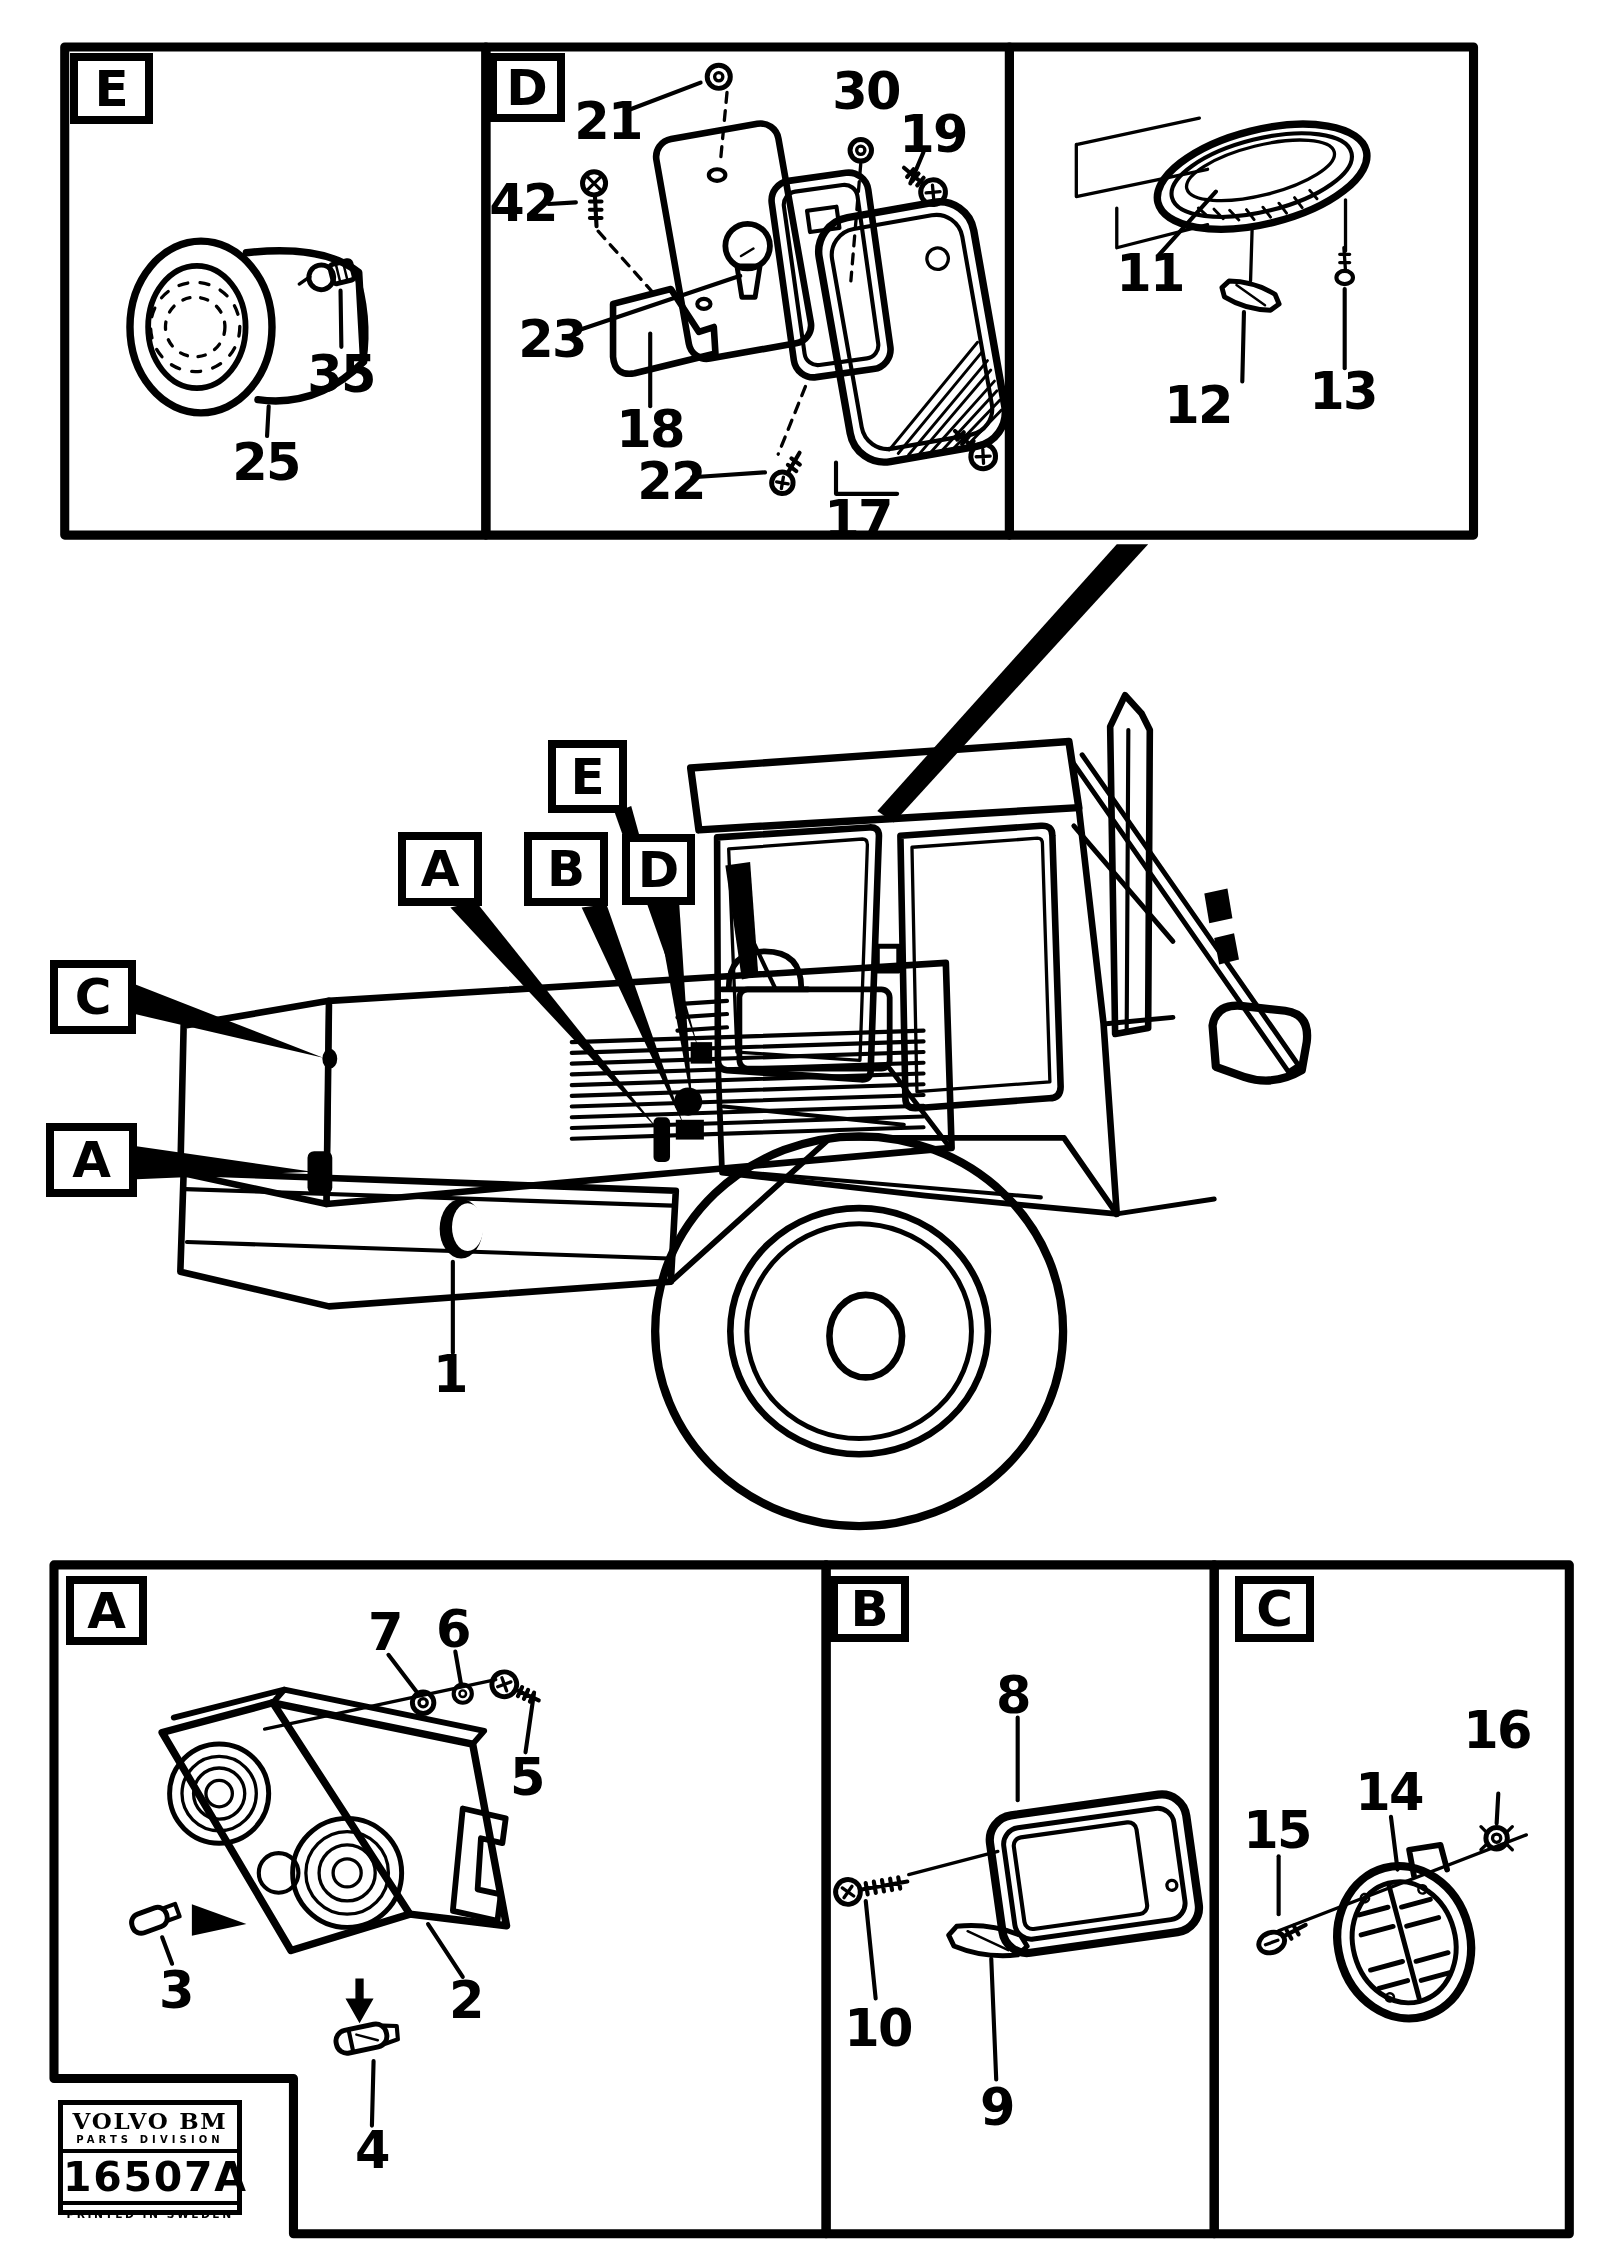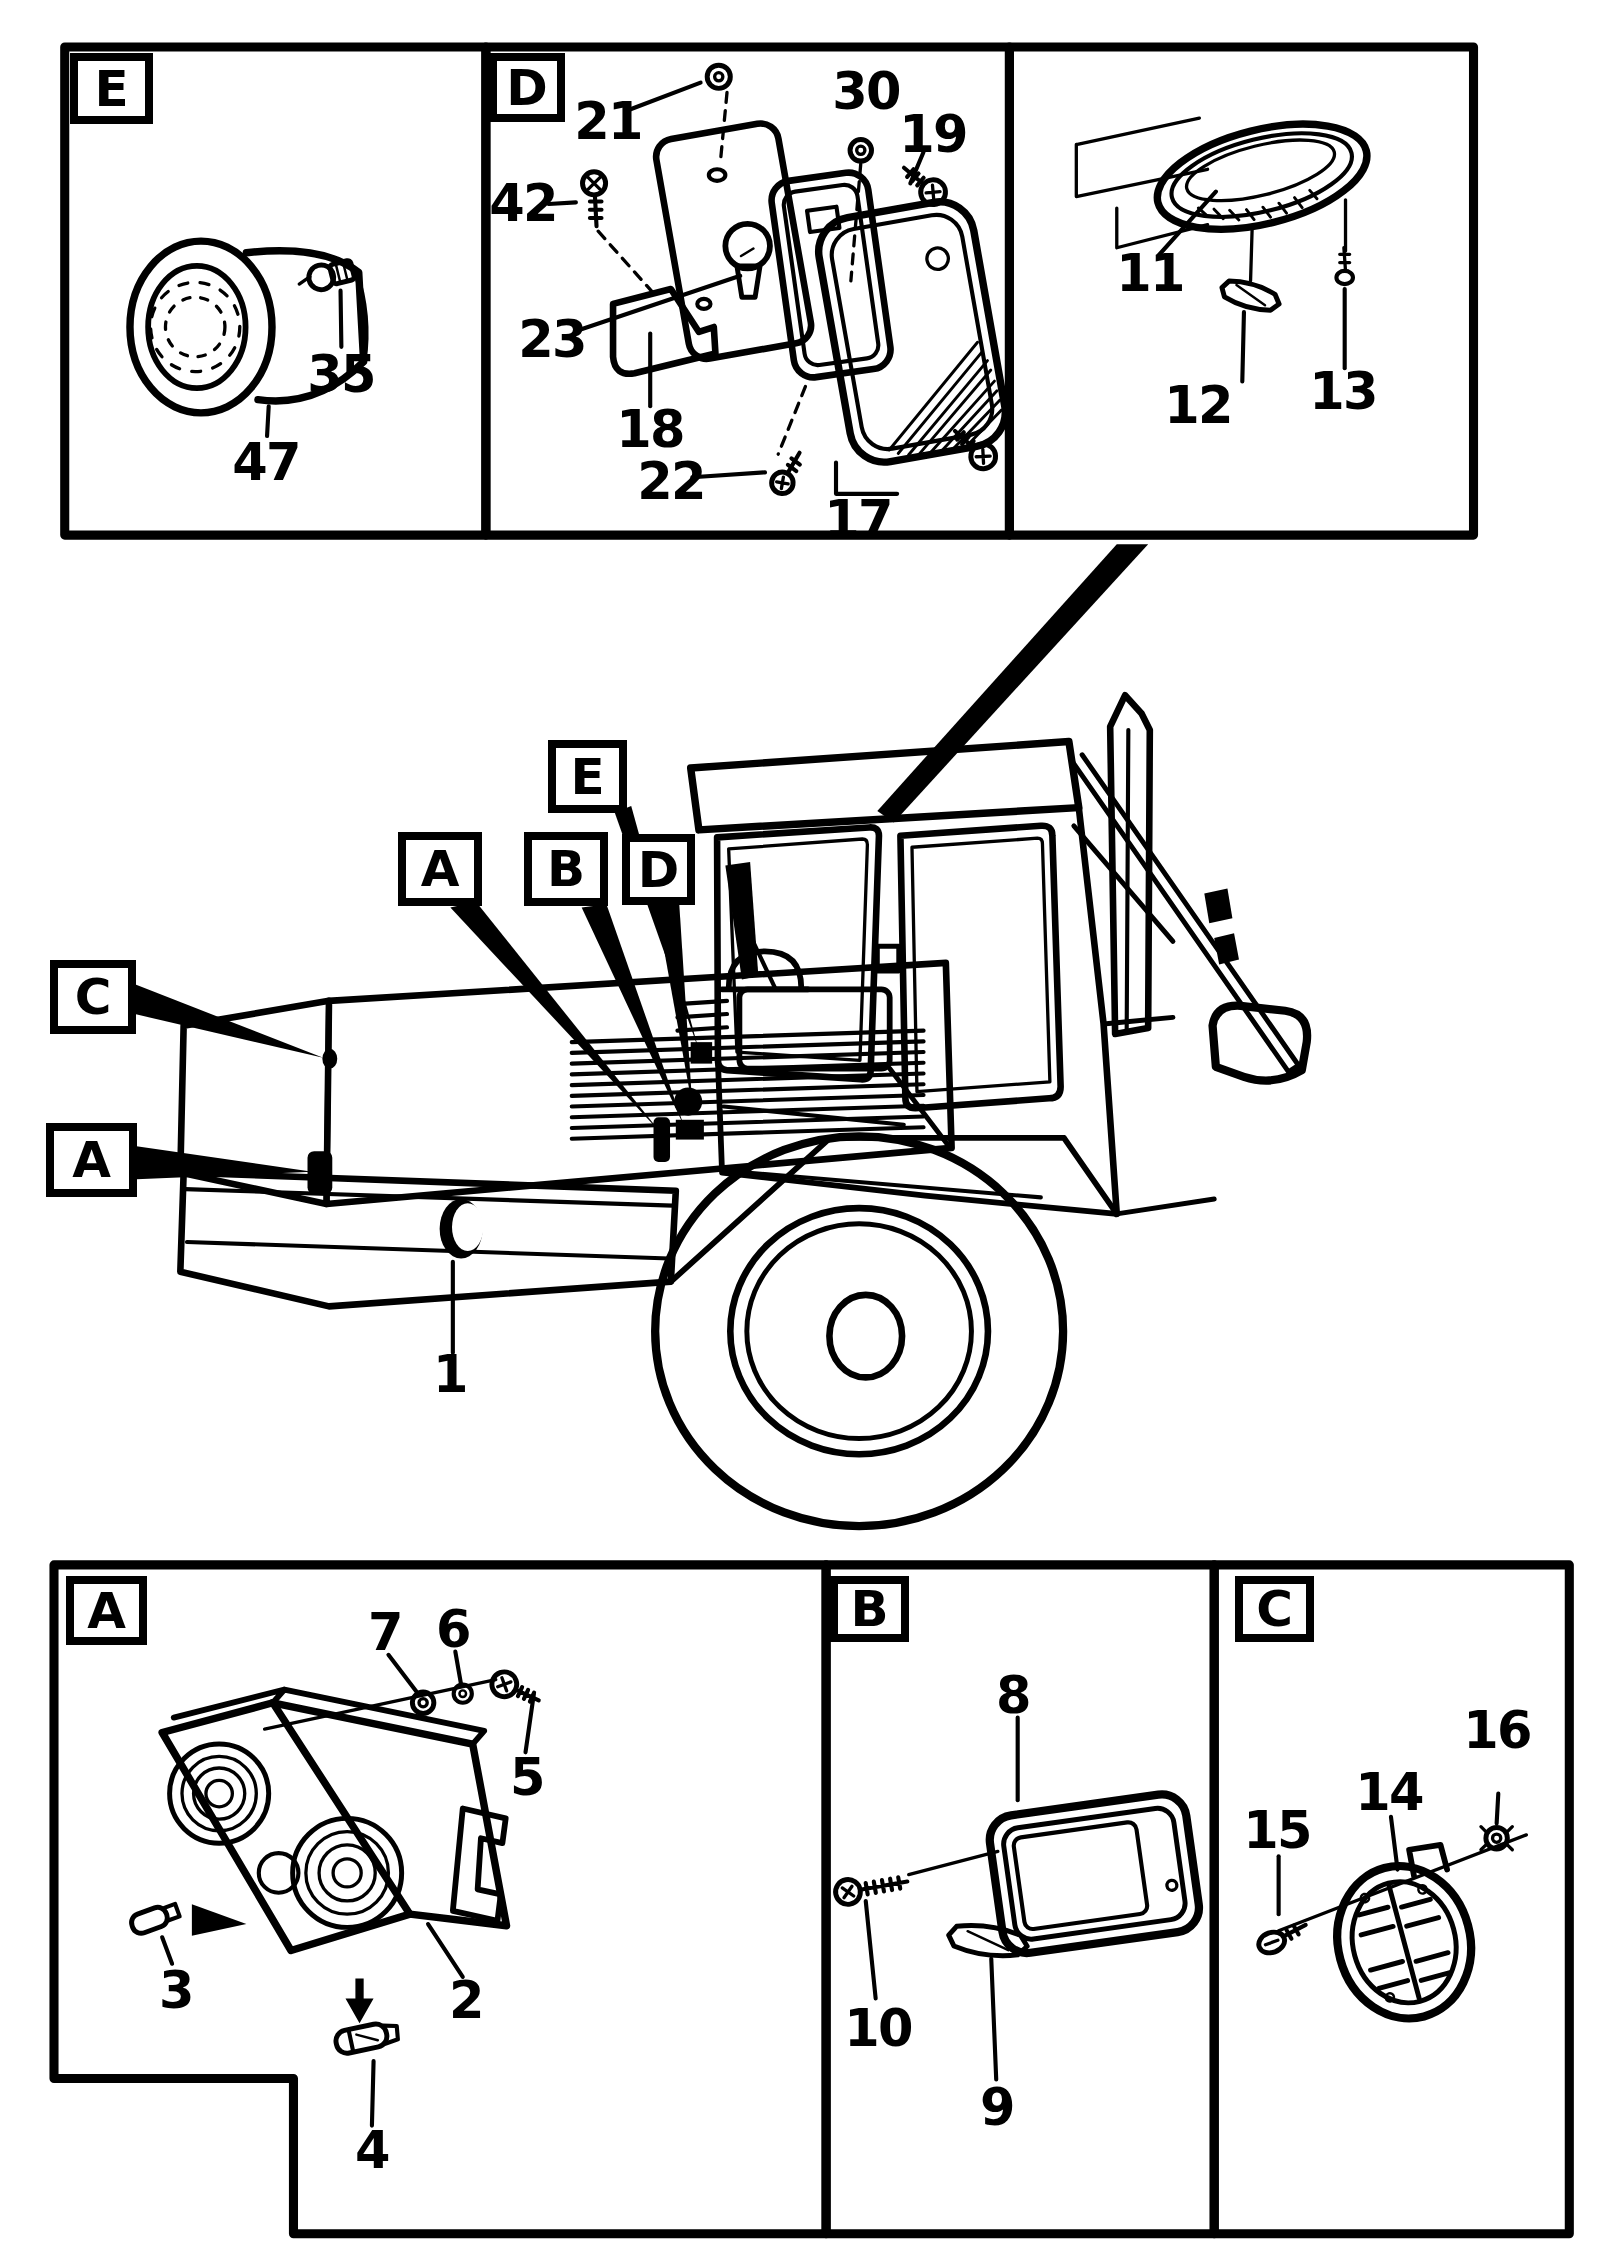--- a/index.html
+++ b/index.html
@@ -345,21 +345,21 @@
 <div class="tag" style="left:622px;top:834px;width:73px;height:71px">
       <span>D</span>
     </div>
 <div class="tag" style="left:50px;top:960px;width:86px;height:74px">
       <span>C</span>
     </div>
 <div class="tag" style="left:46px;top:1123px;width:91px;height:74px">
       <span>A</span>
     </div>
 
-<div class="num" style="left:266px;top:462px">47</div>
+<div class="num" style="left:266px;top:462px">25</div>
 <div class="num" style="left:341px;top:374px">35</div>
 <div class="num" style="left:608px;top:121px">21</div>
 <div class="num" style="left:866px;top:91px">30</div>
 <div class="num" style="left:933px;top:134px">19</div>
 <div class="num" style="left:523px;top:203px">42</div>
 <div class="num" style="left:552px;top:339px">23</div>
 <div class="num" style="left:650px;top:429px">18</div>
 <div class="num" style="left:671px;top:481px">22</div>
 <div class="num" style="left:858px;top:519px">17</div>
 <div class="num" style="left:1150px;top:273px">11</div>
@@ -372,15 +372,21 @@
 <div class="num" style="left:176px;top:1990px">3</div>
 <div class="num" style="left:466px;top:2000px">2</div>
 <div class="num" style="left:372px;top:2150px">4</div>
 <div class="num" style="left:1013px;top:1695px">8</div>
 <div class="num" style="left:878px;top:2028px">10</div>
 <div class="num" style="left:997px;top:2107px">9</div>
 <div class="num" style="left:1277px;top:1830px">15</div>
 <div class="num" style="left:1389px;top:1792px">14</div>
 <div class="num" style="left:1497px;top:1730px">16</div>
 
-
+<div class="plate" style="left:58px;top:2100px;width:184px;height:115px">
+  <div class="plate-brand">VOLVO BM</div>
+  <div class="plate-div">PARTS DIVISION</div>
+  <div class="plate-num">16507A</div>
+  <div class="plate-foot">PRINTED IN SWEDEN</div>
 </div>
 
+</div>
+
 
 </body></html>

